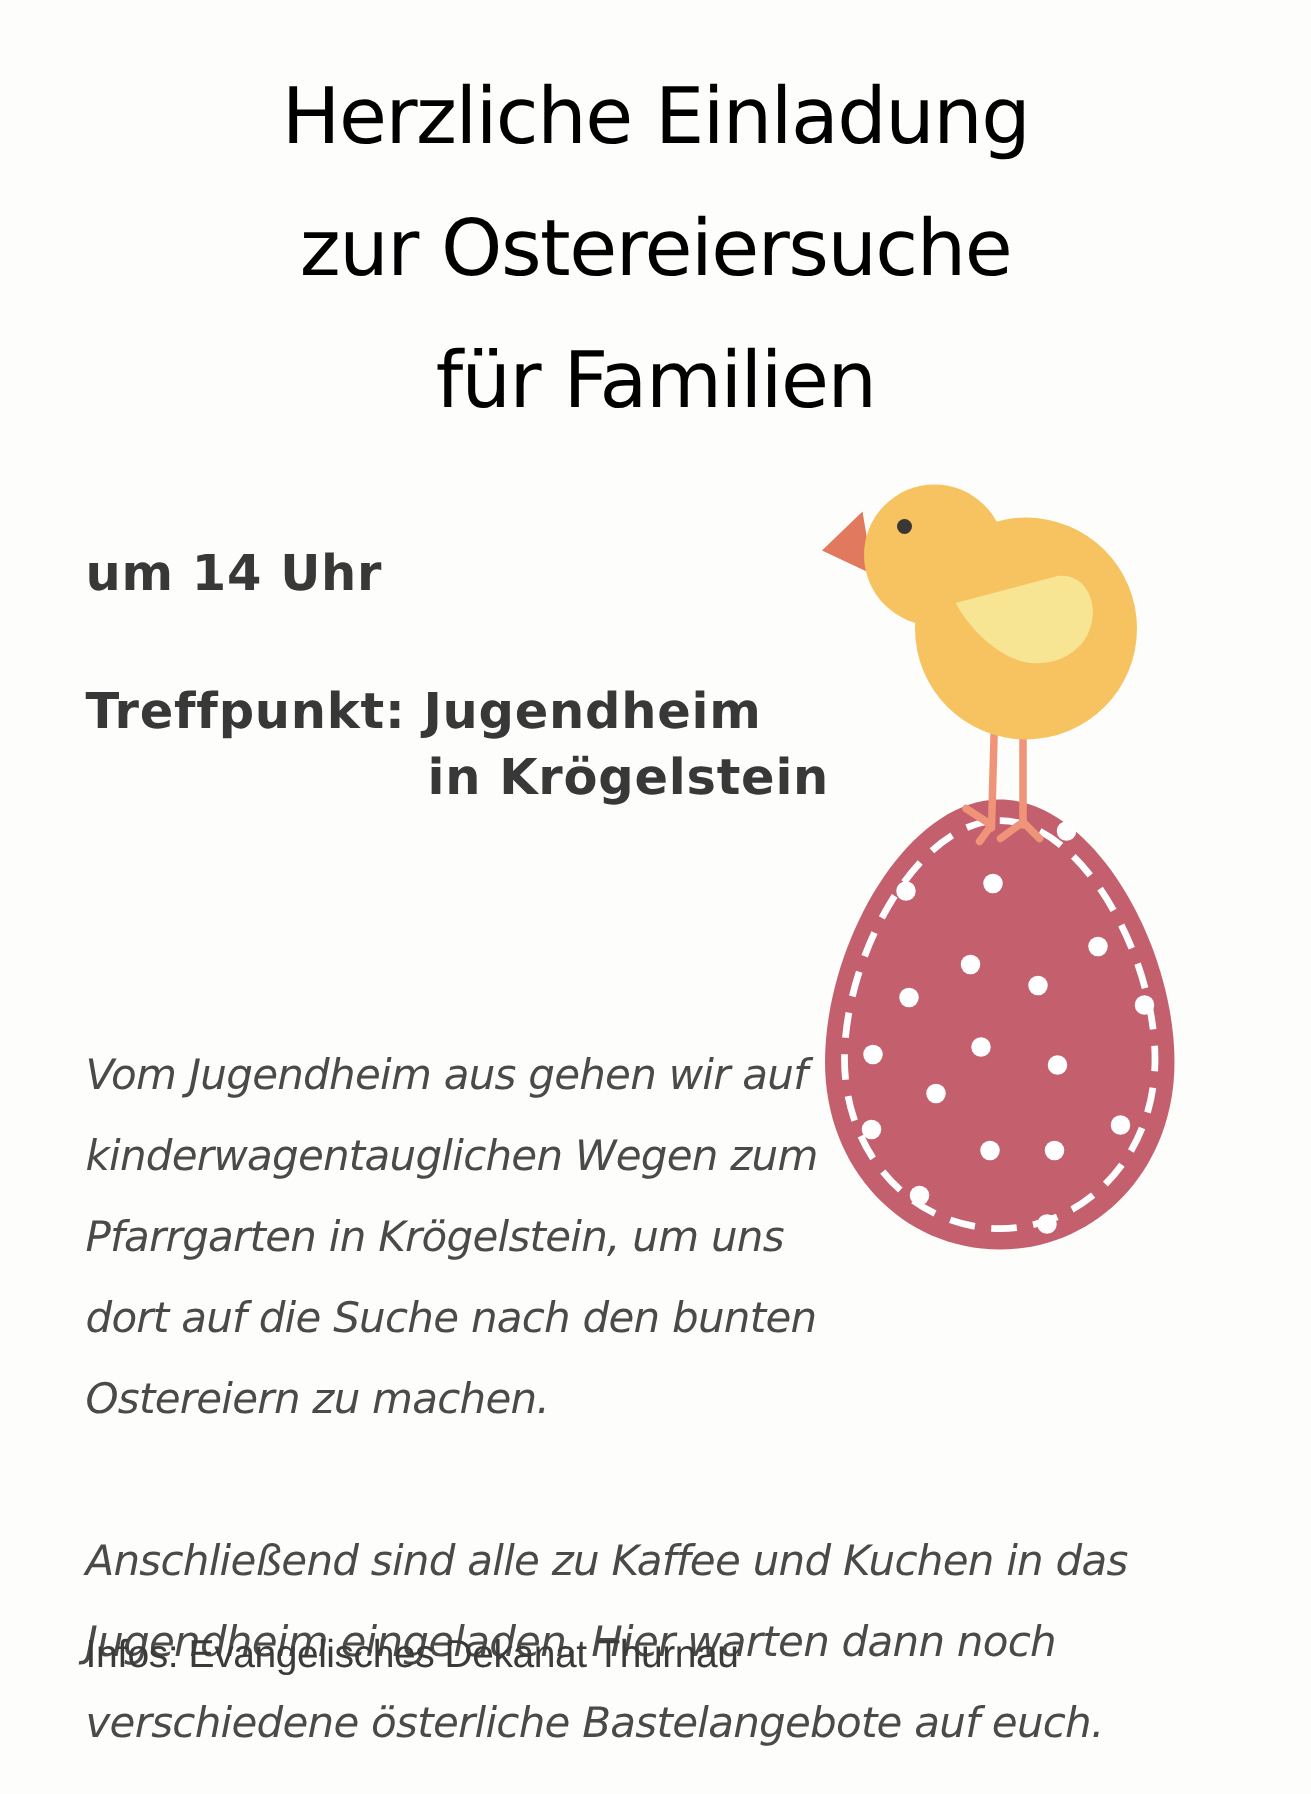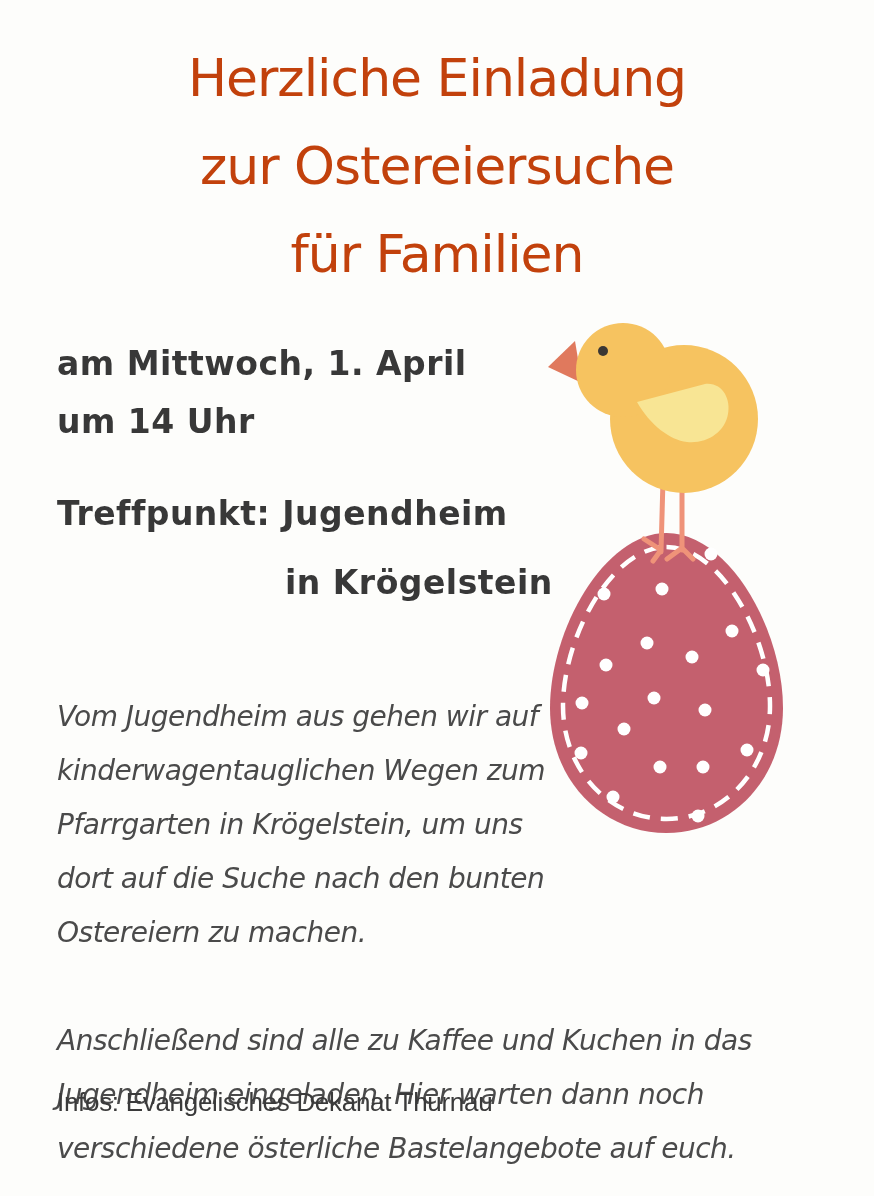--- a/index.html
+++ b/index.html
@@ -16,36 +16,36 @@
     position: absolute;
     top: 34px;
     left: 0;
     width: 100%;
     text-align: center;
     font-family: "DejaVu Sans", sans-serif;
     font-weight: normal;
     font-size: 52px;
     line-height: 88px;
     letter-spacing: -1px;
-    color: #c2410c;
+    color: #000000;
     white-space: pre-line;
   }
   .details {
     position: absolute;
     left: 57px;
     top: 344px;
     color: #383838;
     font-weight: bold;
     font-size: 33px;
     line-height: 40px;
     letter-spacing: 0.5px;
   }
   .detail-time { margin-top: 18px; }
   .detail-meet { margin-top: 52px; }
-  .detail-meet-loc { margin-top: 29px; margin-left: 228px; }
+  .detail-meet-loc { margin-top: 4px; margin-left: 228px; }
   .illustration {
     position: absolute;
     left: 533px;
     top: 312px;
     width: 257px;
     height: 537px;
   }
   .bodytext {
     position: absolute;
     left: 57px;
@@ -73,21 +73,20 @@
 </head>
 <body>
 
 <div class="page">
 
   <h1 class="title">Herzliche Einladung
 zur Ostereiersuche
 für Familien</h1>
 
   <div class="details">
-    <div class="detail-date">am Mittwoch, 1. April</div>
     <div class="detail-time">um 14 Uhr</div>
     <div class="detail-meet">Treffpunkt: Jugendheim</div>
     <div class="detail-meet-loc">in Krögelstein</div>
   </div>
 
   <svg class="illustration" viewBox="0 0 257 537" xmlns="http://www.w3.org/2000/svg">
     <path d="M133.5 221 C196 221 250 318 250 396 C250 468 198 521 133.5 521 C69 521 17 468 17 396 C17 318 71 221 133.5 221 Z" fill="#C4606E"></path>
     <path fill="none" stroke-width="4.5" stroke-dasharray="17 11" d="M133.5 235 C188 235 237 325 237 394 C237 459 190 507 133.5 507 C77 507 30 459 30 394 C30 325 79 235 133.5 235 Z" stroke="#FFFFFF"></path>
     <g fill="#FFFFFF">
       <circle cx="178" cy="242" r="6.5"></circle>

